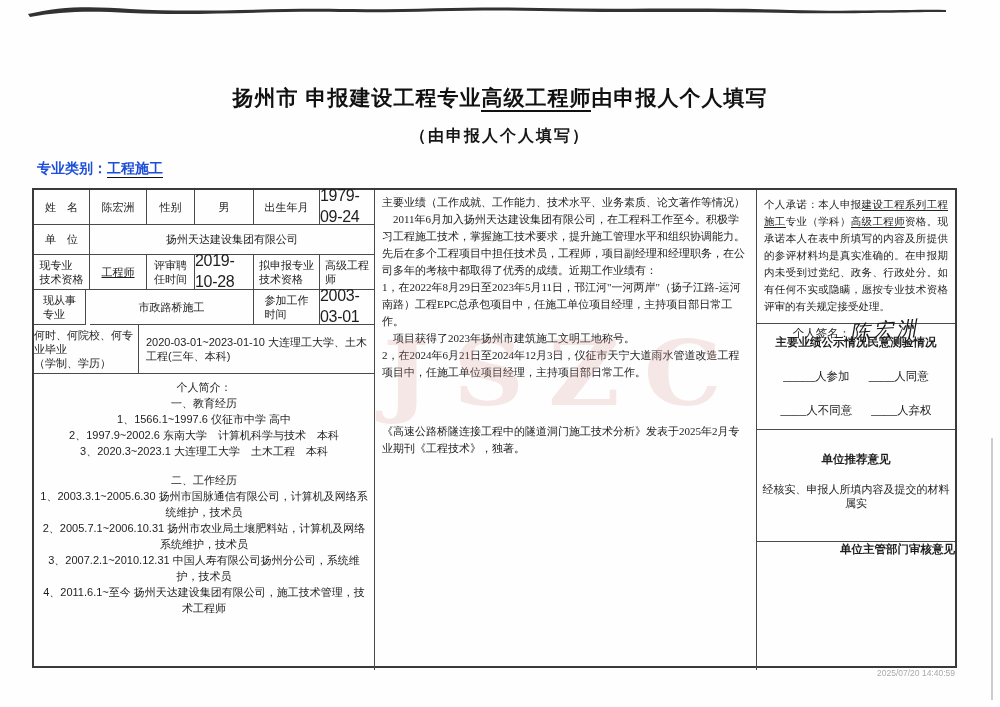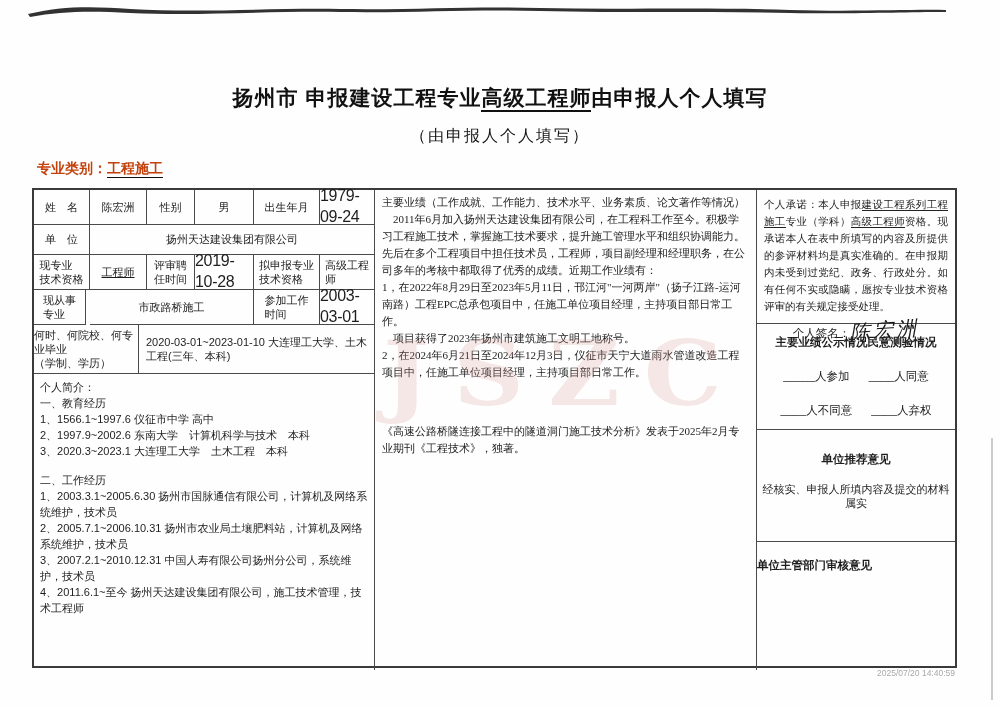--- a/index.html
+++ b/index.html
@@ -3,46 +3,46 @@
 <meta charset="utf-8">
 <style>
   html,body{margin:0;padding:0;background:#ffffff;}
   .canvas{position:relative;width:1000px;height:707px;background:#fefefe;overflow:hidden;
           font-family:"Liberation Sans","DejaVu Sans",sans-serif;color:#1d1d1d;}
   .scan-top{position:absolute;left:0;top:0;width:1000px;height:24px;z-index:5;}
   .doc-title{position:absolute;left:0;top:84px;width:1000px;text-align:center;
              font-size:21px;font-weight:bold;letter-spacing:1px;color:#111;}
   .doc-title .u{border-bottom:2px solid #111;padding-bottom:1px;}
   .doc-subtitle{position:absolute;left:0;top:126px;width:1000px;text-align:center;
-                font-size:16px;font-weight:normal;color:#161616;letter-spacing:2px;}
-  .category{position:absolute;left:37px;top:160px;font-size:14px;font-weight:bold;color:#c2410c;}
+                font-size:16px;font-weight:bold;color:#161616;letter-spacing:2px;}
+  .category{position:absolute;left:37px;top:160px;font-size:14px;font-weight:bold;color:#1d4ed8;}
   .category .u{border-bottom:1.5px solid #111;padding-bottom:1px;}
   .t{position:absolute;left:32px;top:188px;width:925px;height:480px;
      border:2px solid #3a3a3a;box-sizing:border-box;z-index:1;}
   .c{position:absolute;box-sizing:border-box;font-size:11px;line-height:1.3;color:#1d1d1d;}
   .bR{border-right:1px solid #4a4a4a;} .bB{border-bottom:1px solid #4a4a4a;}
   .ctr{display:flex;align-items:center;justify-content:center;white-space:pre-line;}
   .sm{font-size:16px;letter-spacing:-0.3px;}
-  .blk{padding:5px 6px;}
+  .blk{padding:5px 6px;text-align:center;}
   .profile-line{min-height:16px;line-height:16px;font-size:11px;}
   .profile-gap{height:13px;}
   .ach{padding:4px 7px;line-height:17px;font-size:11px;}
   .ach p{margin:0;font-family:Liberation Serif, serif;}
   .ach .last{margin-top:42px;}
   .commit{padding:6px 7px;font-size:10.5px;line-height:17px;text-align:justify;}
   .commit .u{border-bottom:1px solid #222;padding-bottom:0px;}
   .signrow{margin-top:7px;text-align:center;font-size:11.5px;white-space:nowrap;}
   .signature{display:inline-block;font-family:"DejaVu Serif",serif;font-style:italic;
              font-size:20px;letter-spacing:3px;transform:rotate(-4deg);color:#1a1a1a;}
   .poll{text-align:center;}
   .poll-h{margin-top:11px;font-size:11.5px;font-weight:bold;}
   .poll-line{margin-top:19px;font-size:11.5px;white-space:pre;}
   .rec-h{margin-top:22px;text-align:center;font-size:11.5px;font-weight:bold;}
   .rec-b{margin-top:15px;padding:0 3px;font-size:11px;text-align:center;}
-  .rev-h{margin-top:16px;text-align:left;font-size:11.5px;font-weight:bold;}
+  .rev-h{margin-top:0;text-align:right;font-size:11.5px;font-weight:bold;}
   .watermark{position:absolute;left:383px;top:316px;z-index:3;pointer-events:none;
              font-family:"DejaVu Serif",serif;font-weight:bold;font-size:98px;
              letter-spacing:24px;color:rgba(214,140,140,0.20);transform:scaleY(0.92);}
   .scan-edge{position:absolute;left:991px;top:438px;width:2px;height:262px;background:#cccccc;z-index:2;}
   .timestamp{position:absolute;right:45px;top:668px;font-size:8.5px;color:#a9a9a9;z-index:2;}
 </style>
 </head>
 <body>
 
 <div class="canvas">

